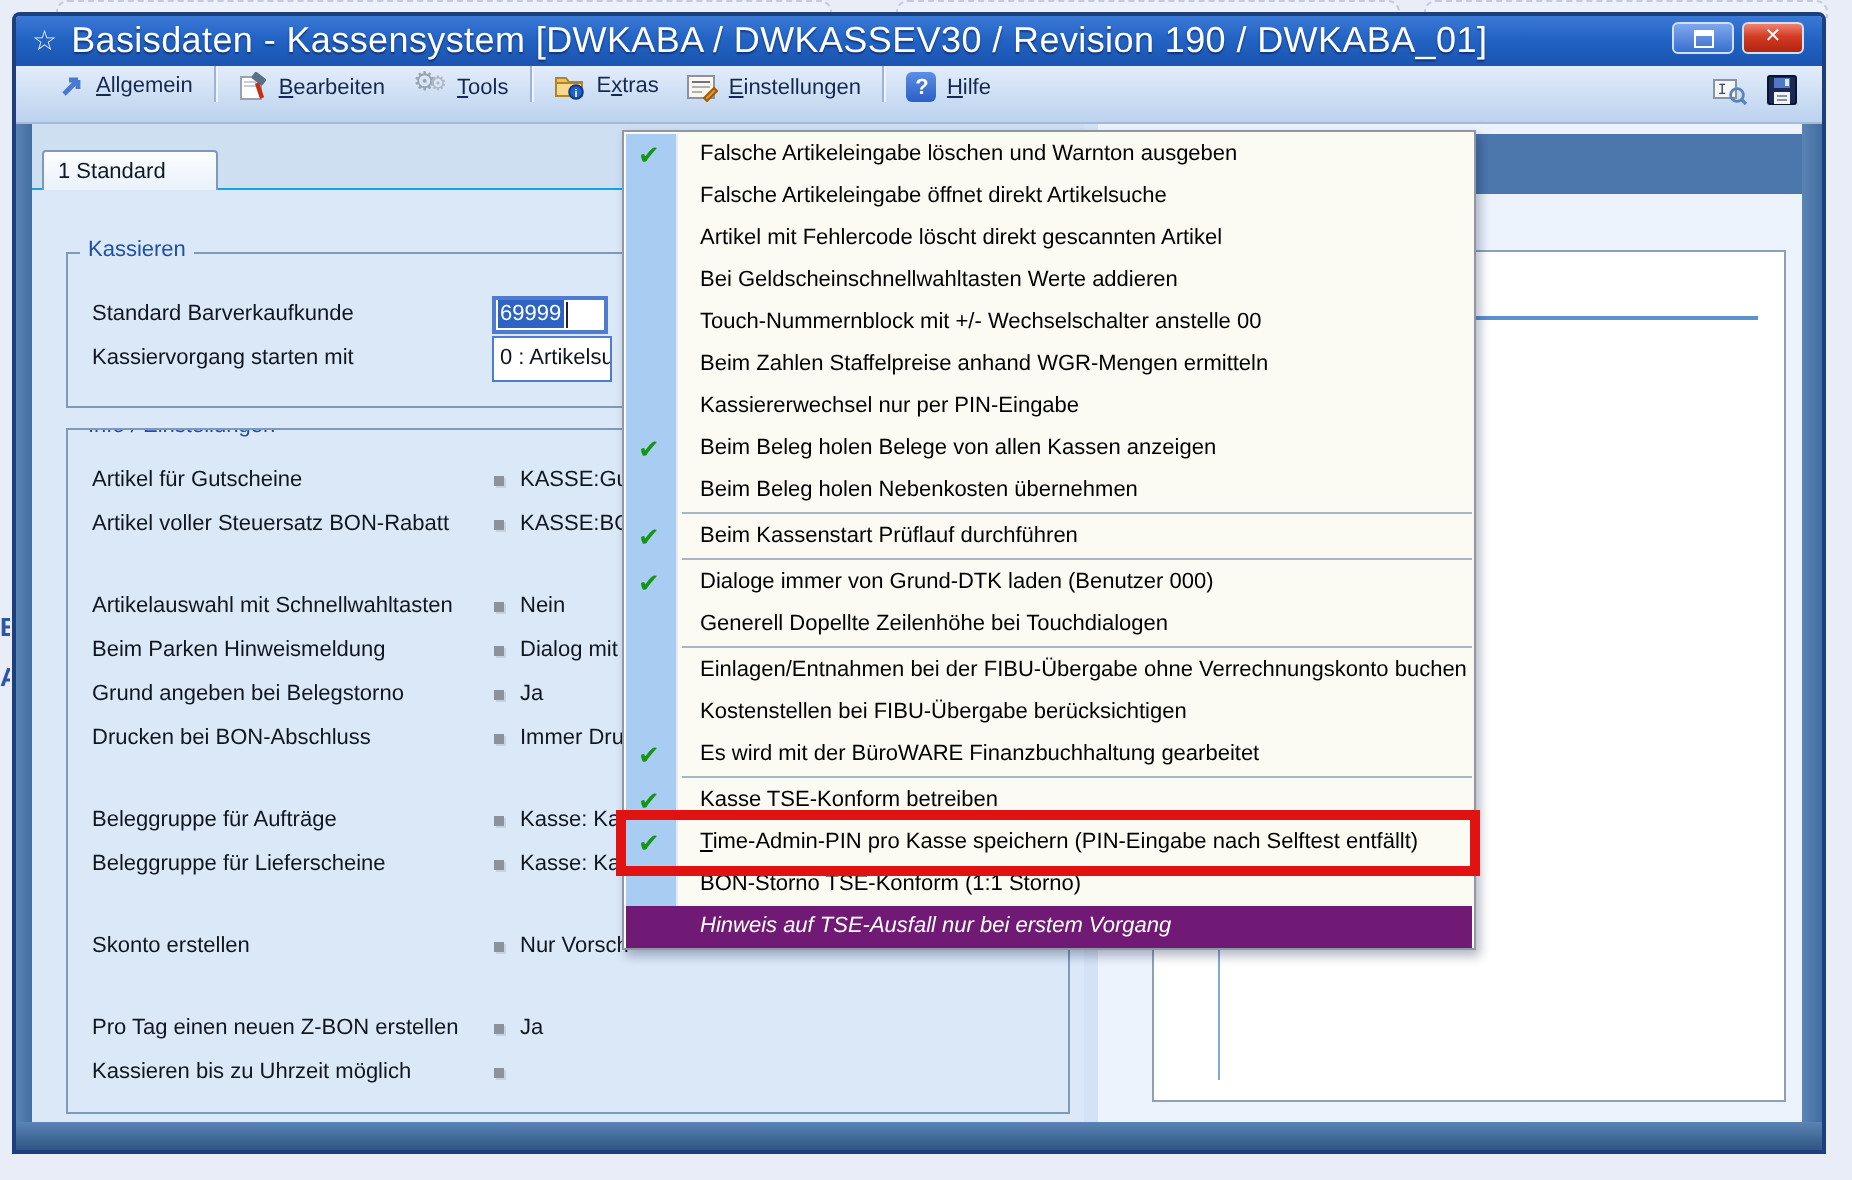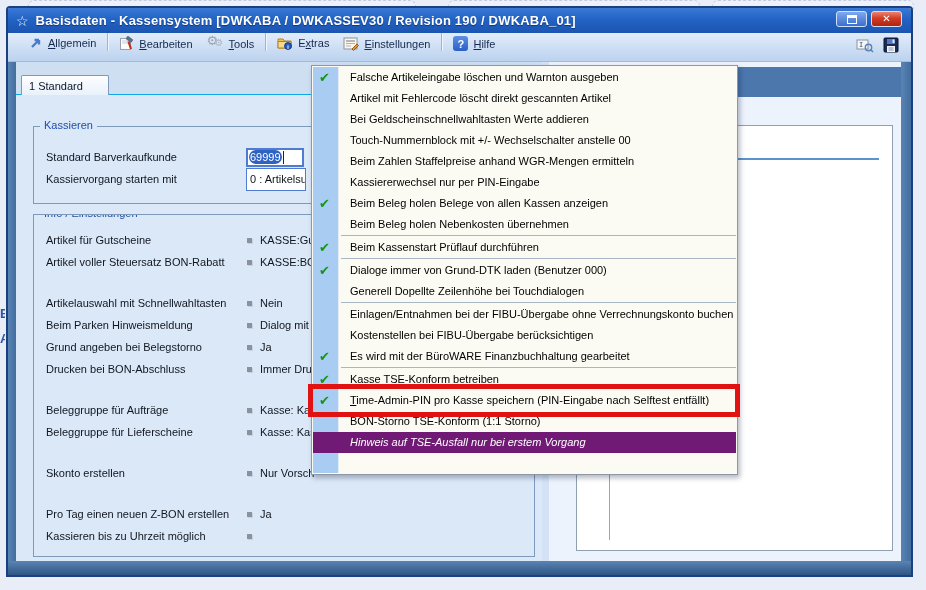--- a/index.html
+++ b/index.html
@@ -9,21 +9,21 @@
 
   
   .bg-tab { position:absolute; top:0; height:9px; background:#eef1fa; border:1px dashed #c3cbe2; border-bottom:none; border-radius:6px 6px 0 0; }
   .bg-frag { position:absolute; left:0; width:5px; overflow:hidden; color:#2d55a8; font-weight:bold; font-size:13px; }
 
   
   #win { position:absolute; left:6px; top:6px; width:907px; height:571px; border:2px solid #1c3f7e; border-radius:4px 4px 0 0; background:#d3e2f4; overflow:hidden; }
 
   #titlebar { position:absolute; left:0; top:0; right:0; height:25px; background:linear-gradient(#3b79d6,#2263c4 45%,#1b55b0); display:flex; align-items:center; padding:0 8px; }
   #title-star { color:#eef3ff; font-size:14px; margin-right:7px; }
-  #title-text { color:#fff; font-weight:bold; font-size:13px; letter-spacing:.2px; text-shadow:0 1px 1px rgba(0,0,40,.45); white-space:nowrap; }
+  #title-text { color:#fff; font-weight:normal; font-size:18px; letter-spacing:.2px; text-shadow:0 1px 1px rgba(0,0,40,.45); white-space:nowrap; }
   #win-buttons { position:absolute; right:9px; top:3px; display:flex; gap:4px; }
   .winbtn { width:31px; height:16px; border-radius:3px; border:1px solid #cfe0f8; display:flex; align-items:center; justify-content:center; }
   #btn-restore { background:linear-gradient(#7fa8ec,#3a6fd0); }
   #btn-close { background:linear-gradient(#ef8270,#d23c24 45%,#b02410); }
   #restore-glyph { width:10px; height:9px; border:1px solid #fff; border-top:3px solid #fff; background:transparent; }
   #close-glyph { color:#fff; font-size:10px; font-weight:bold; line-height:1; }
 
   #menubar { position:absolute; left:0; top:25px; right:0; height:29px; background:linear-gradient(#e2edfb,#c7daf2 70%,#bcd2ee); border-bottom:1px solid #a4bad6; display:flex; align-items:flex-start; padding-left:14px; }
   .mb-item { display:flex; align-items:center; gap:5px; padding:3px 7px; color:#15294e; cursor:default; }
   .mb-sep { width:1px; height:18px; background:#9fb4d2; box-shadow:1px 0 0 #eef4fc; margin:0 4px; }
@@ -51,21 +51,21 @@
   #fs-kassieren { top:31px; height:78px; padding-top:19px; }
   #fs-info { top:119px; height:343px; padding-top:14px; overflow:hidden; }
 
   .frow { height:22px; display:flex; align-items:center; padding-left:12px; }
   .frow .flabel { width:200px; color:#10161f; }
   .blankrow { height:19px; }
   .bullet { width:5px; height:5px; background:#8b929c; box-shadow:1px 1px 0 #c6d2e2; margin:0 8px 0 1px; flex:none; }
   .fvalue { white-space:nowrap; }
 
   .field-input { width:58px; height:19px; background:#fff; border:2px solid #4f7bd0; display:flex; align-items:center; padding-left:1px; }
-  .sel-text { background:#2e63c4; color:#fff; padding:1px 1px;border-radius:7px; }
+  .sel-text { background:#2e63c4; color:#fff; padding:1px 1px; }
   .caret { width:1px; height:13px; background:#222; margin-left:1px; }
   .field-select { width:60px; height:23px; background:#fff; border:1px solid #4f7bd0; display:flex; align-items:center; padding-left:3px; overflow:hidden; white-space:nowrap; }
 
   
   #right-pane { position:absolute; left:541px; top:54px; right:10px; bottom:14px; background:#ecf3fd; }
   #right-band { position:absolute; left:0; right:0; top:5px; height:30px; background:linear-gradient(#54809f,#476f9e); background:#4b77ad; }
   #right-box { position:absolute; left:27px; top:63px; right:8px; bottom:10px; background:#fff; border:1px solid #8fa0b2; }
   #right-hline { position:absolute; left:12px; top:32px; right:13px; height:2px; background:#5b93cf; }
   #right-vline { position:absolute; left:32px; top:34px; bottom:10px; width:1px; background:#82aad9; }
 
@@ -295,20 +295,25 @@
   <div id="dropdown">
     <div id="dropdown-gutter"></div>
     <div id="menu-items">
         <div class="mi checked">
     <span class="check">✔</span>
     <span class="mi-label">Falsche Artikeleingabe löschen und Warnton ausgeben</span>
     
   </div>
         <div class="mi">
     
+    <span class="mi-label">Falsche Artikeleingabe öffnet direkt Artikelsuche</span>
+    
+  </div>
+        <div class="mi">
+    
     <span class="mi-label">Artikel mit Fehlercode löscht direkt gescannten Artikel</span>
     
   </div>
         <div class="mi">
     
     <span class="mi-label">Bei Geldscheinschnellwahltasten Werte addieren</span>
     
   </div>
         <div class="mi">
     

